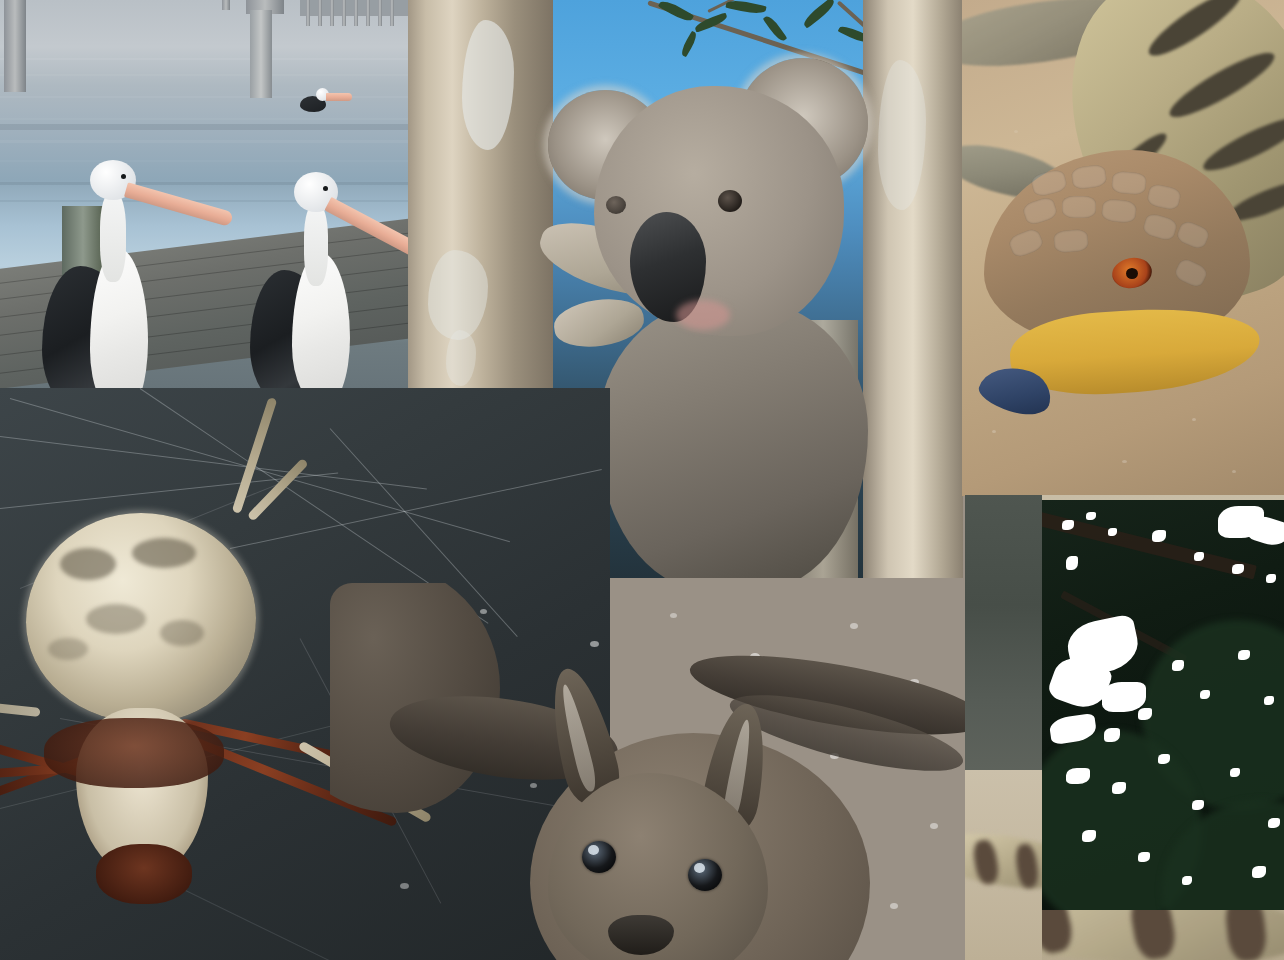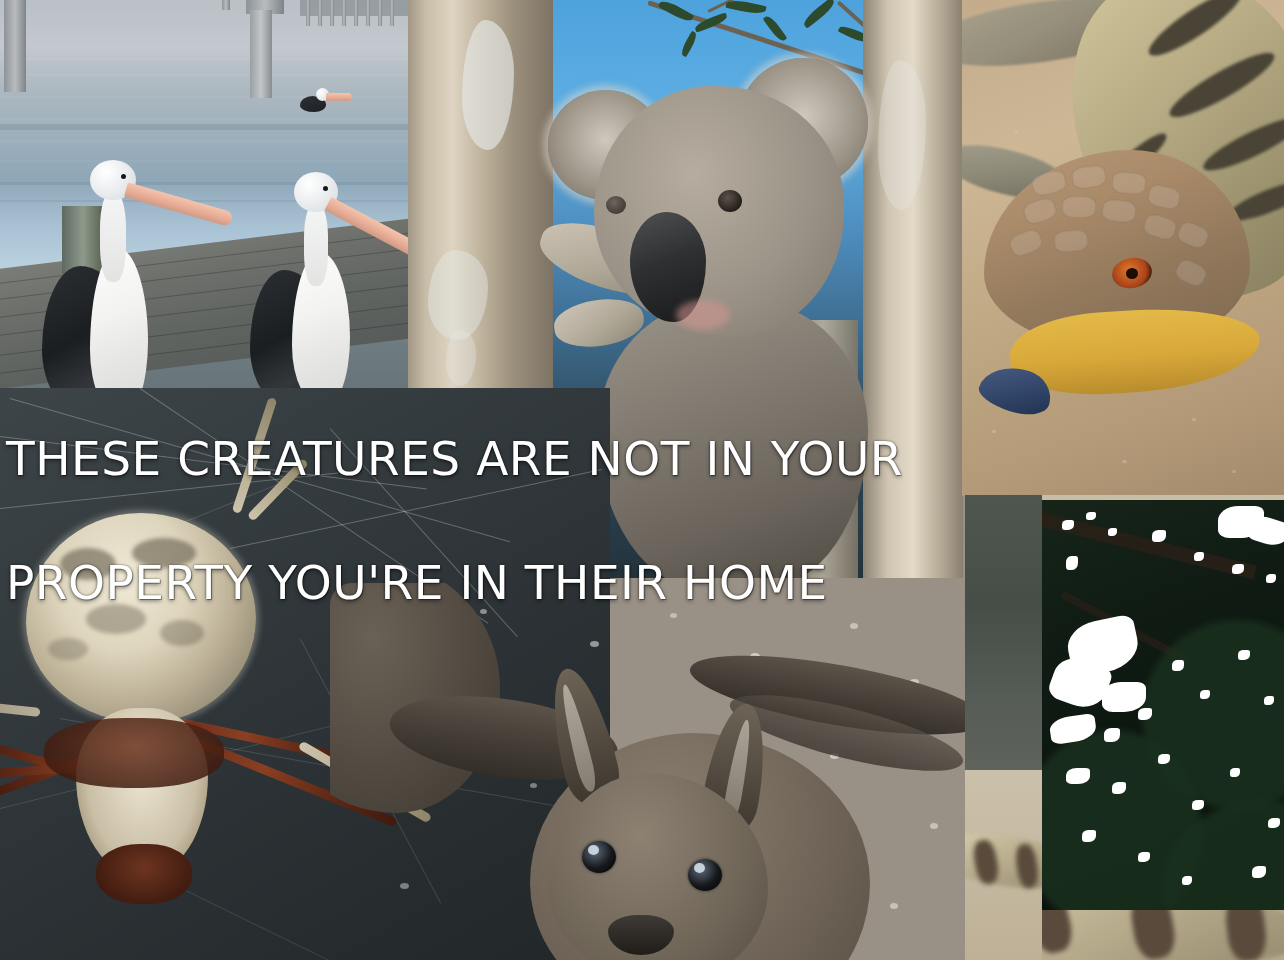--- a/index.html
+++ b/index.html
@@ -421,18 +421,14 @@
     <div class="roo-ear-inner" style="left:400px;top:136px;width:16px;height:104px;transform:rotate(10deg);opacity:.7"></div>
     <div class="roo-head" style="left:218px;top:190px;width:220px;height:210px"></div>
     <div class="roo-eye" style="left:252px;top:258px;width:34px;height:32px"></div>
     <div class="roo-eye-glint" style="left:258px;top:262px;width:11px;height:10px;opacity:.8"></div>
     <div class="roo-eye" style="left:358px;top:276px;width:34px;height:32px"></div>
     <div class="roo-eye-glint" style="left:364px;top:280px;width:11px;height:10px;opacity:.8"></div>
     <div class="roo-nose" style="left:278px;top:332px;width:66px;height:40px"></div>
 
   </div>
 
-  <div id="caption">
-    <span class="ln">THESE CREATURES ARE NOT IN YOUR</span>
-    <span class="ln">PROPERTY YOU'RE IN THEIR HOME</span>
-  </div>
 
 </div>
 
 </body></html>

